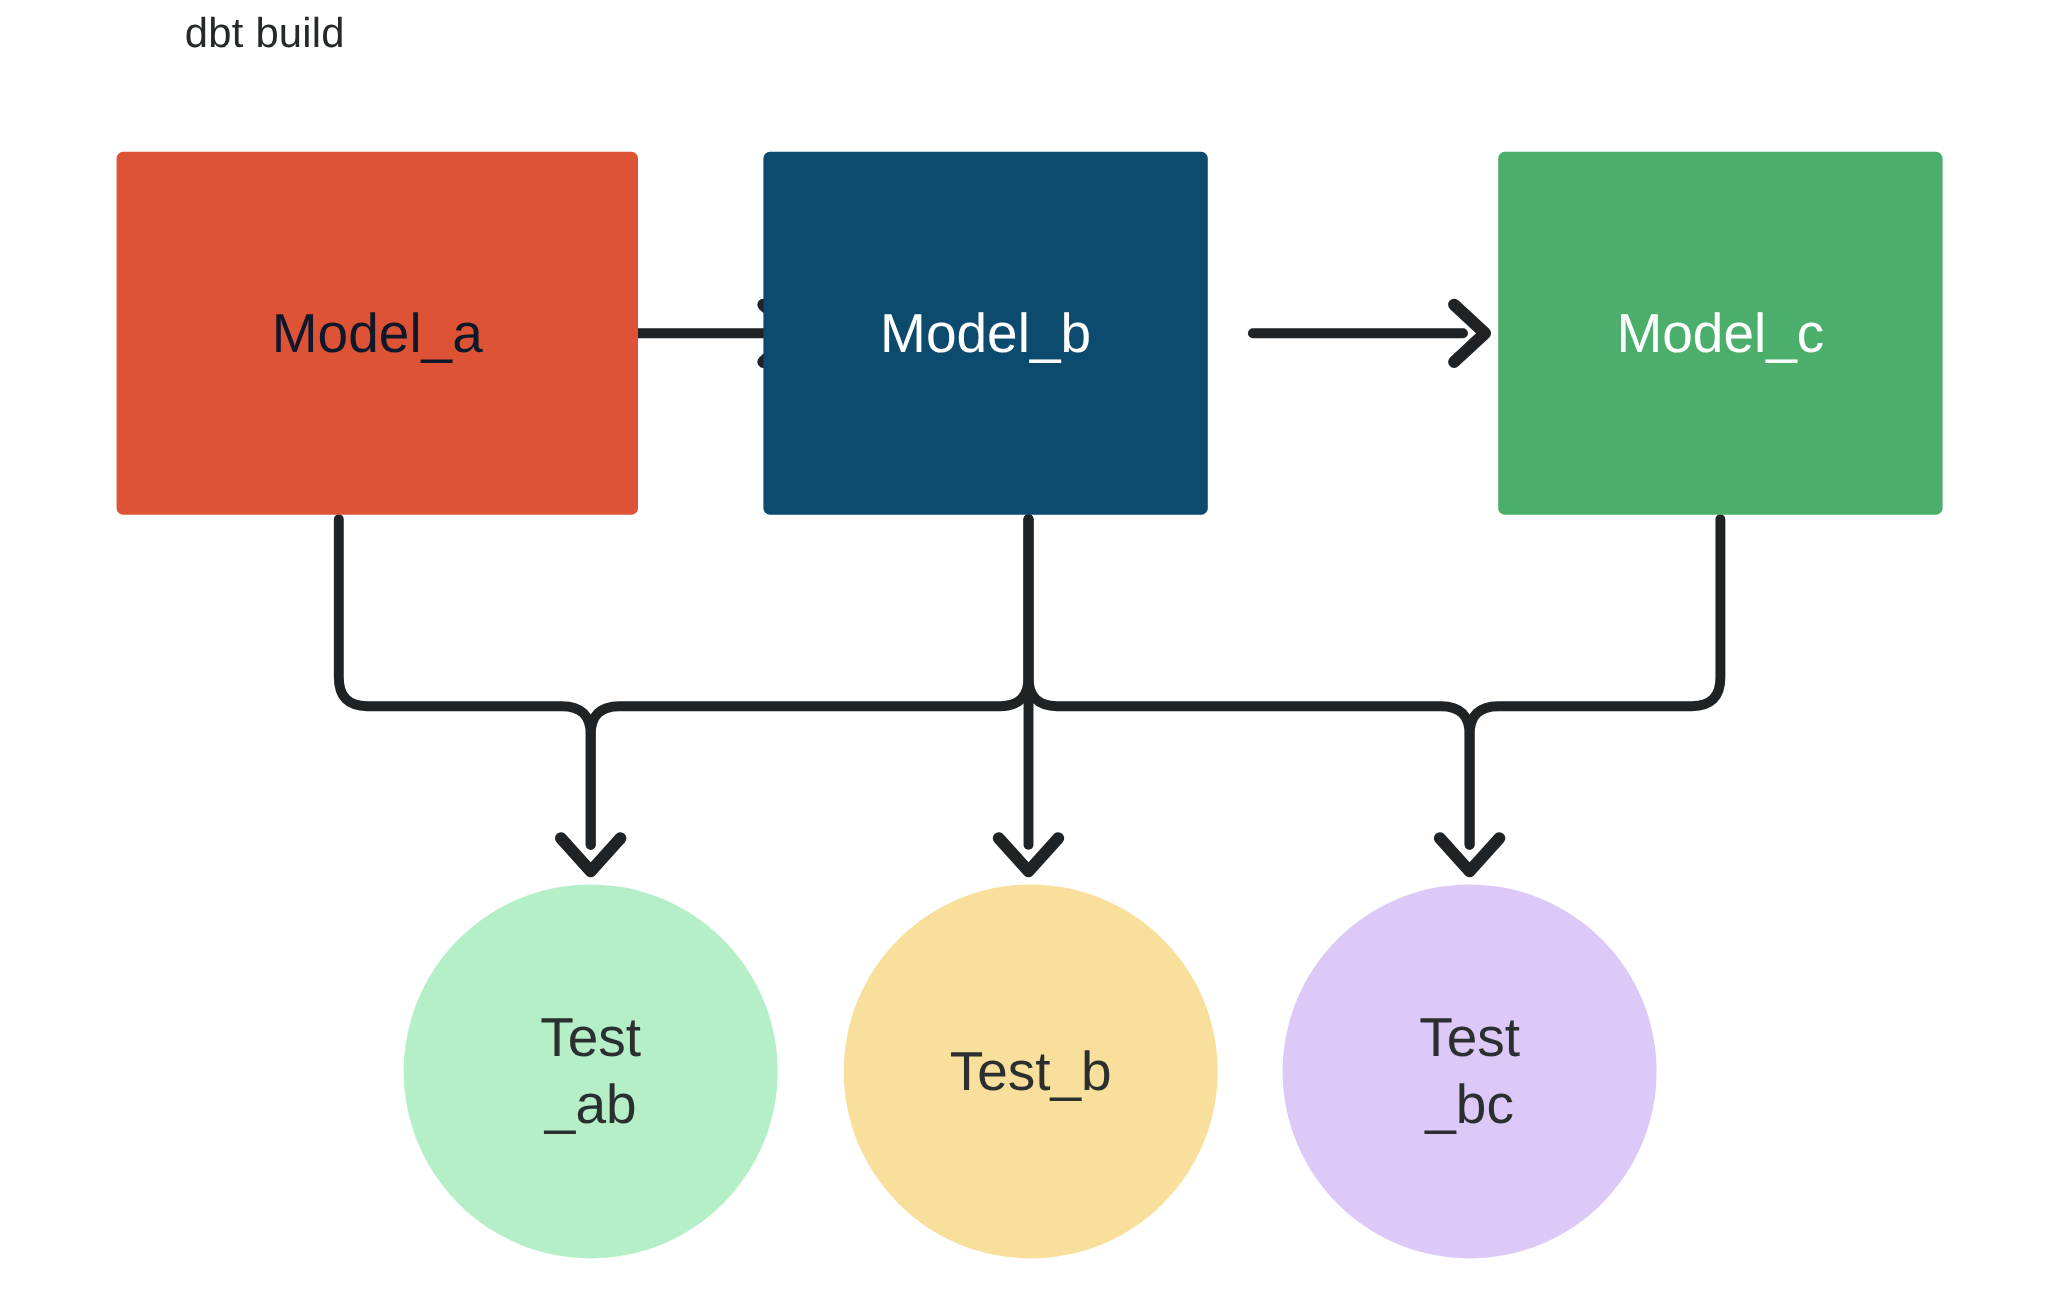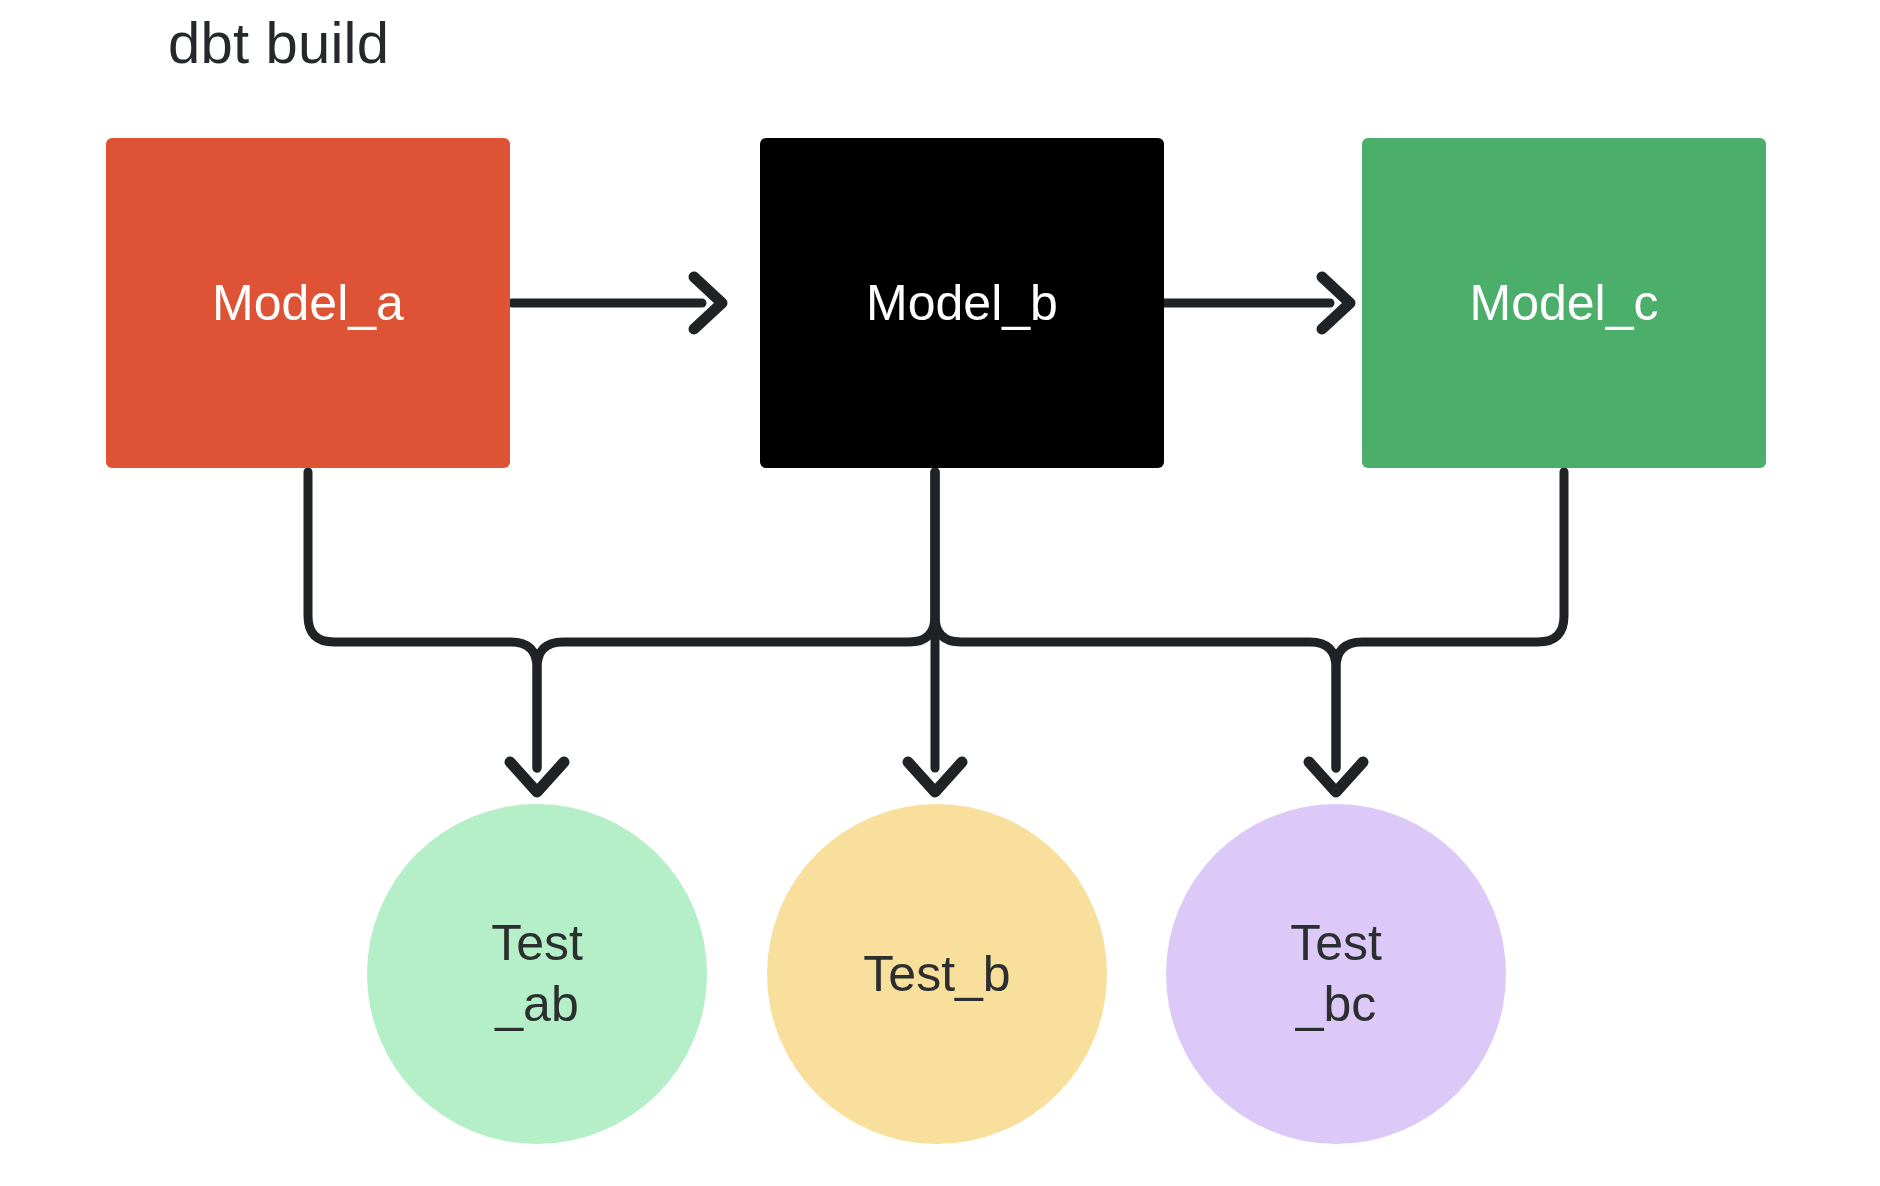--- a/index.html
+++ b/index.html
@@ -23,21 +23,21 @@
     left: 0;
     top: 0;
     width: 1880px;
     height: 1186px;
     pointer-events: none;
   }
   .diagram-title {
     position: absolute;
     left: 168px;
     top: 10px;
-    font-size: 58px;
+    font-size: 38px;
     line-height: 1.15;
     color: #26292b;
     letter-spacing: 0.2px;
     white-space: nowrap;
   }
   .model-node {
     position: absolute;
     box-sizing: border-box;
     border-radius: 6px;
     display: flex;
@@ -108,25 +108,25 @@
       </g>
       <g stroke-width="11">
         <path d="M 908 762 L 935 792 L 962 762"></path>
       </g>
       <g stroke-width="11">
         <path d="M 1309 762 L 1336 792 L 1363 762"></path>
       </g>
     </g>
   </svg>
 
-  <div class="model-node" id="node-model_a" style="left: 106px; top: 138px; width: 404px; height: 330px; background: rgb(222, 83, 53); color: #ffffff;">
+  <div class="model-node" id="node-model_a" style="left: 106px; top: 138px; width: 474px; height: 330px; background: rgb(222, 83, 53); color: #0f172a;">
     <span>Model_a</span>
   </div>
 
-  <div class="model-node" id="node-model_b" style="left: 760px; top: 138px; width: 404px; height: 330px; background: #000000; color: rgb(255, 255, 255);">
+  <div class="model-node" id="node-model_b" style="left: 694px; top: 138px; width: 404px; height: 330px; background: #0c4a6e; color: rgb(255, 255, 255);">
     <span>Model_b</span>
   </div>
 
   <div class="model-node" id="node-model_c" style="left: 1362px; top: 138px; width: 404px; height: 330px; background: rgb(76, 174, 107); color: rgb(255, 255, 255);">
     <span>Model_c</span>
   </div>
 
   <div class="test-node" id="node-test_ab" style="left: 367px; top: 804px; width: 340px; height: 340px; background: rgb(181, 239, 199); color: rgb(43, 47, 48);">
     <span>Test
 _ab</span>

